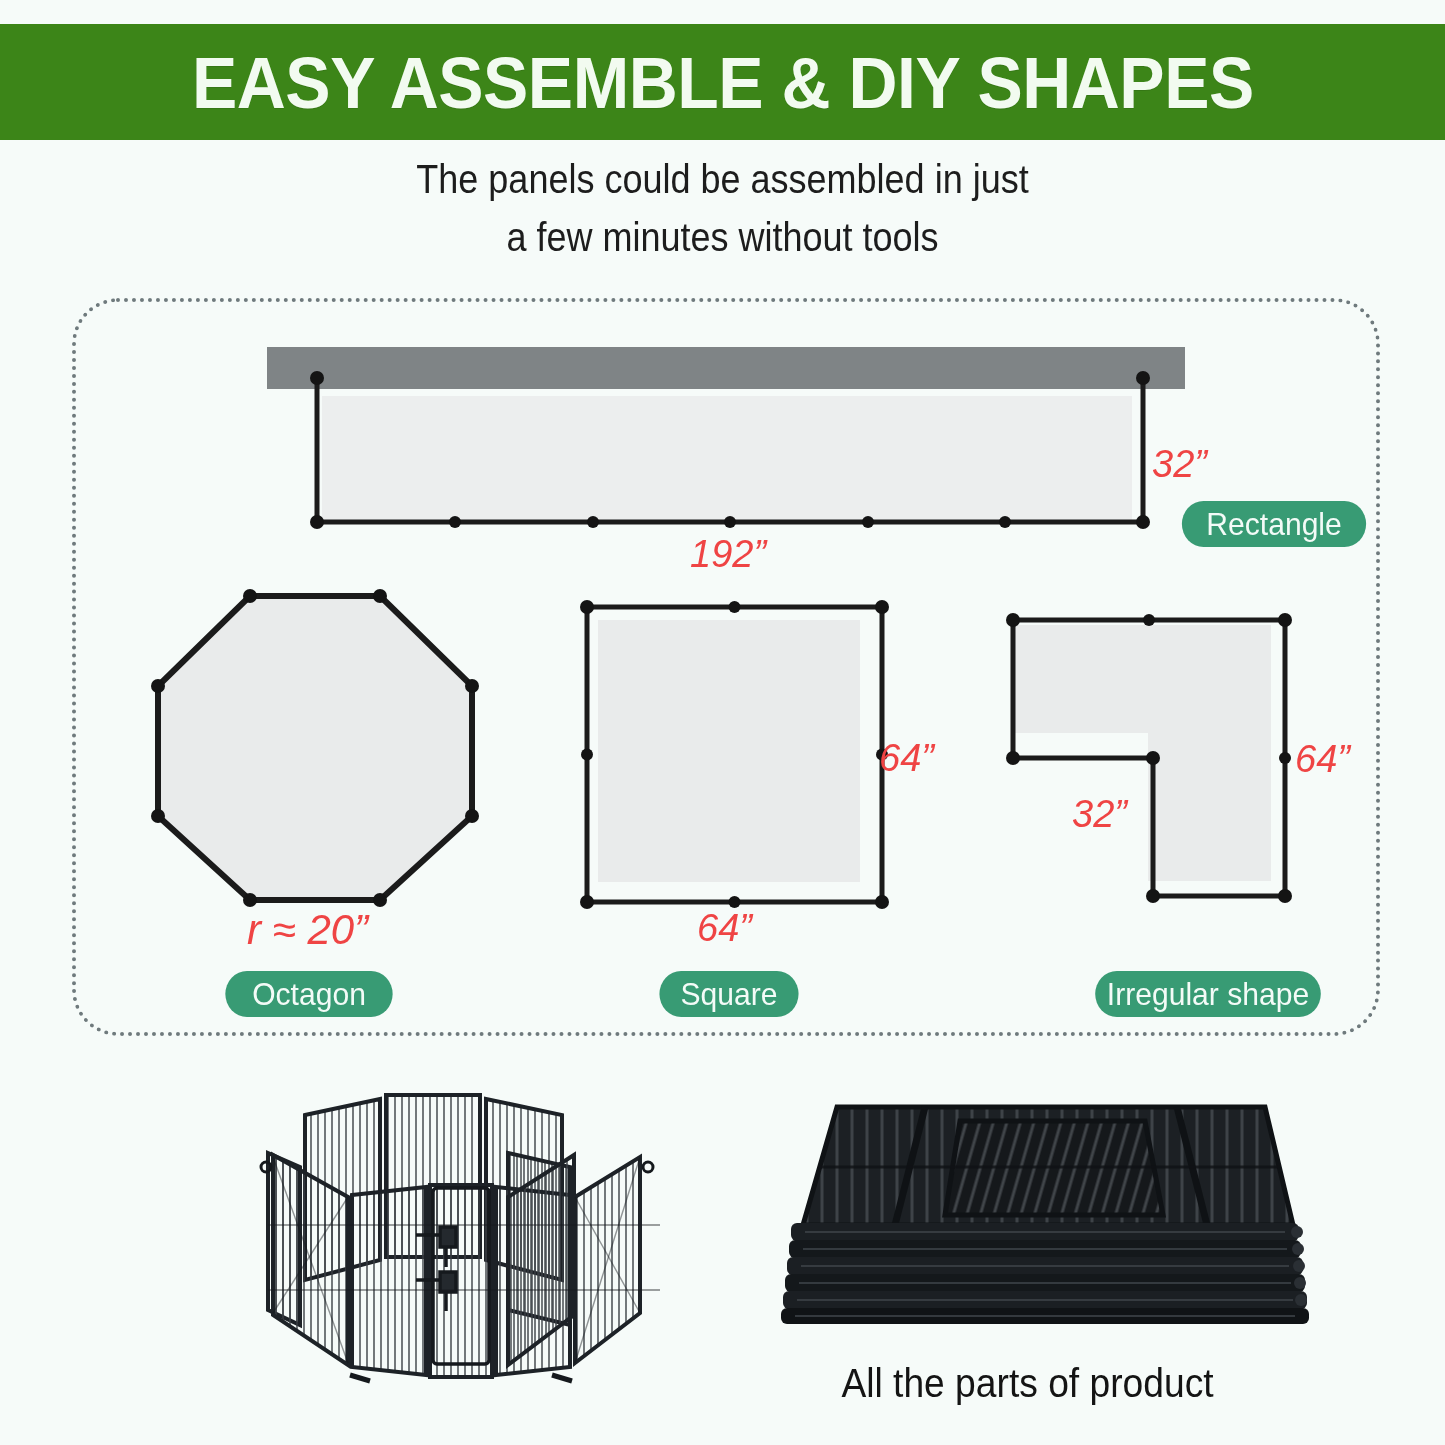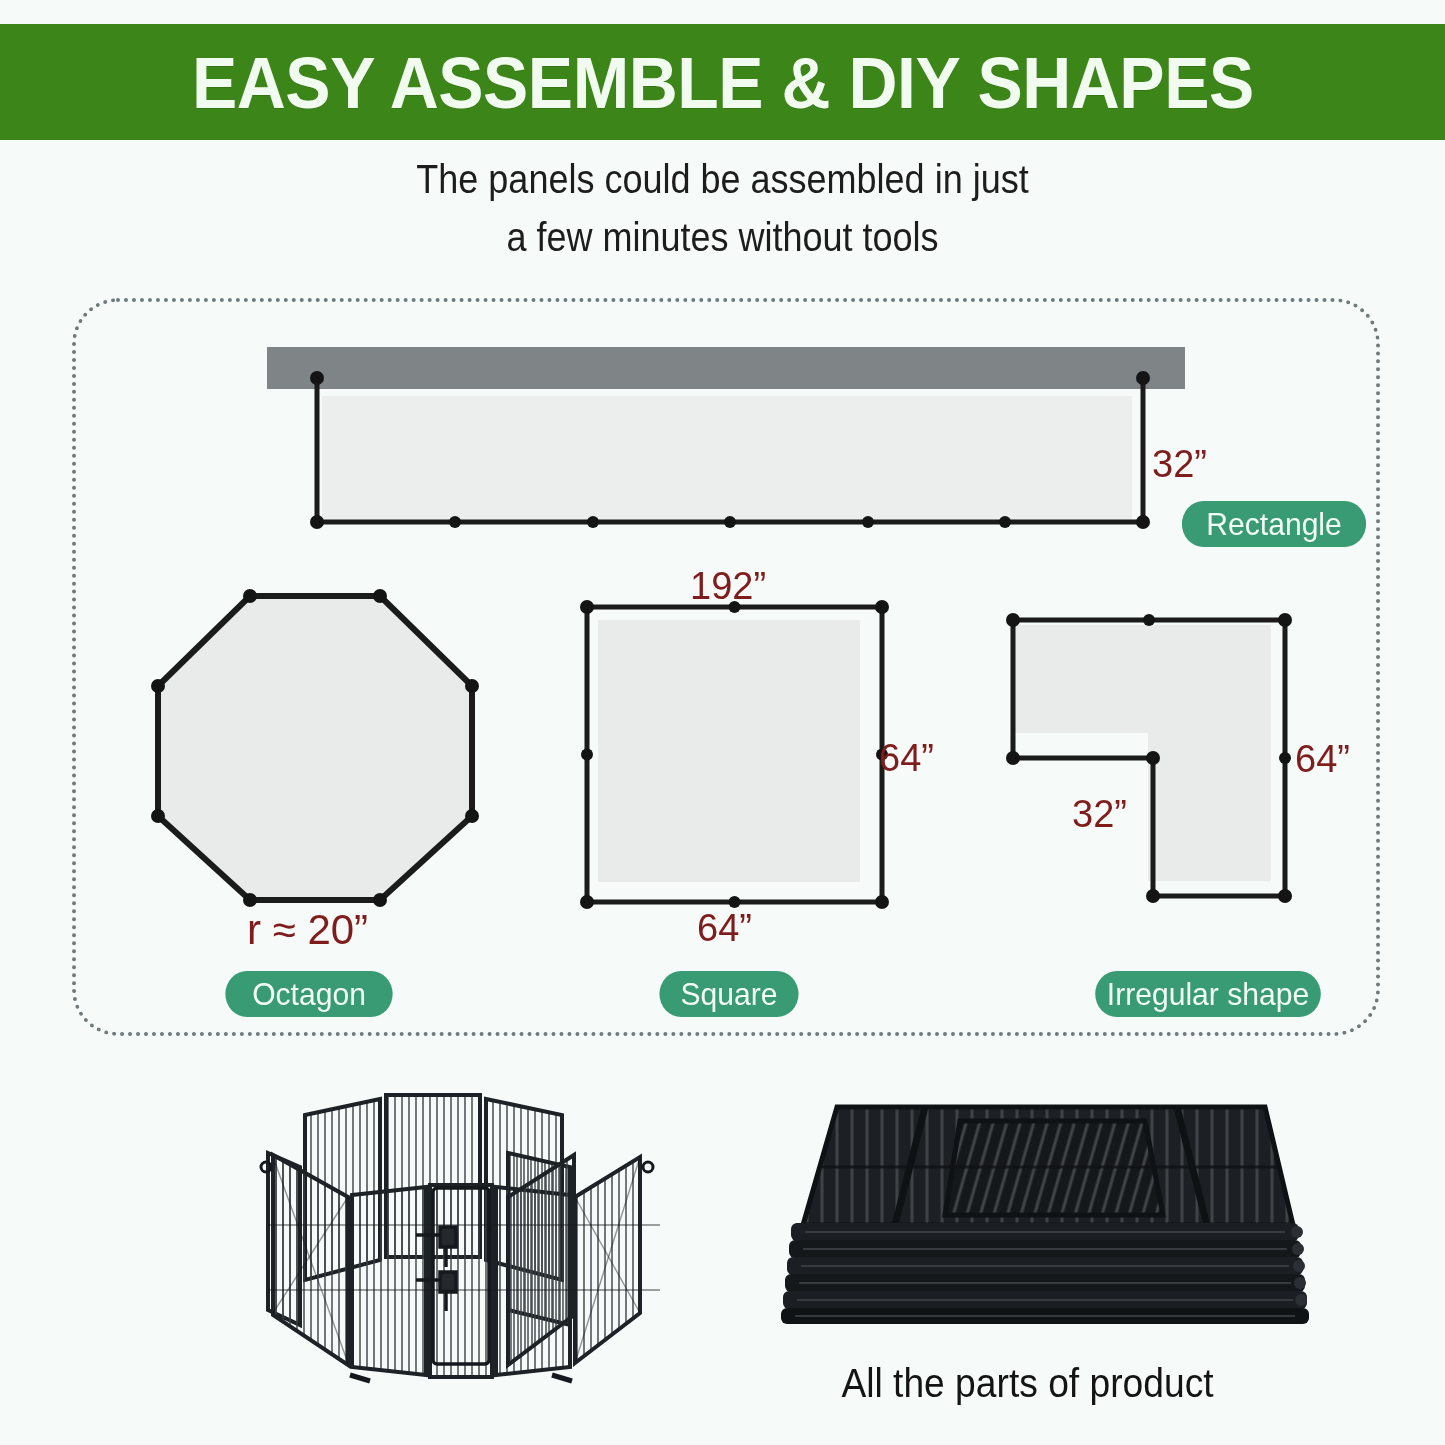--- a/index.html
+++ b/index.html
@@ -61,38 +61,39 @@
     padding:0 26px;
     white-space:nowrap;
     text-align:center;
     transform:scaleX(0.94);
     font-family:"Liberation Sans", sans-serif;
   }
 
   
   .dim{
     position:absolute;
-    color:#7f1d1d;
+    color:#ef4444;
     font-size:38px;
     line-height:44px;
     white-space:nowrap;
     font-family:"Liberation Sans", sans-serif;
+    font-style:italic;
   }
 
   
   #rect-graybar{
     position:absolute;left:267px;top:347px;width:918px;height:42px;
     background:#7f8486;
   }
   #rect-fill{
     position:absolute;left:322px;top:396px;width:810px;height:124px;
     background:#eceeee;
   }
   #rect-svg{position:absolute;left:285px;top:370px;}
-  #rect-w-label{left:690px;top:564px;}
+  #rect-w-label{left:690px;top:532px;}
   #rect-h-label{left:1152px;top:442px;}
   #pill-rectangle{left:1176px;top:501px;}
 
   
   #oct-svg{position:absolute;left:150px;top:588px;}
   #oct-label{left:247px;top:908px;font-size:42px;}
   #pill-octagon{left:220px;top:971px;width:178px;padding:0;}
 
   
   #sq-fill{

